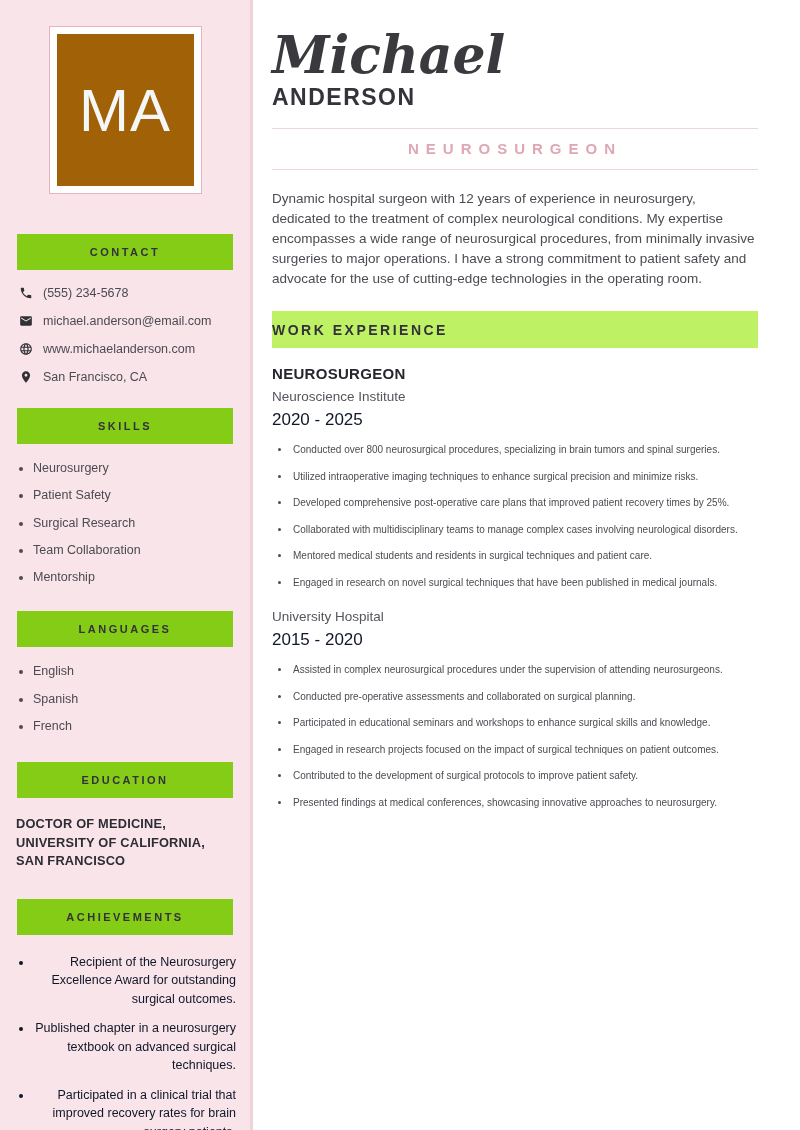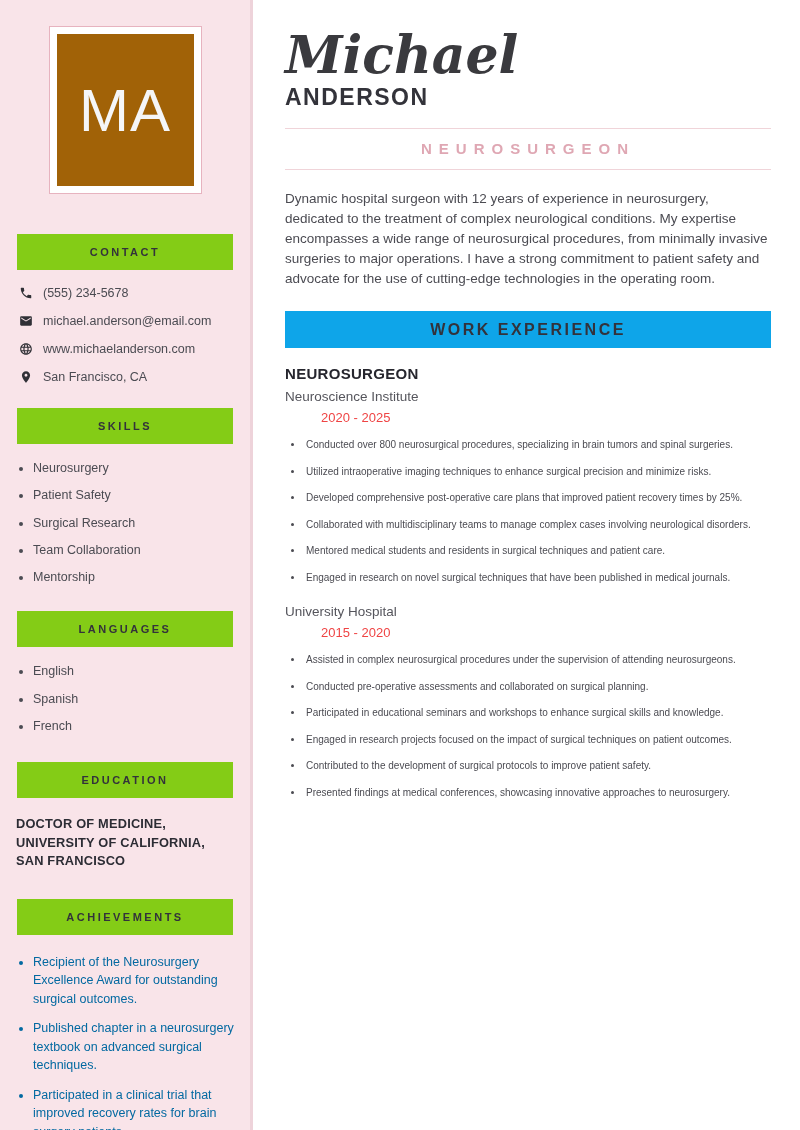--- a/index.html
+++ b/index.html
@@ -41,51 +41,51 @@
   .side-list li { font-size: 12.5px; color: #4b4b52; margin-bottom: 11px; line-height: 1.3; }
   .strip-skills { margin-top: 24px; }
   .strip-languages { margin-top: 26px; }
   .strip-education { margin-top: 28px; }
   .edu-degree {
     padding: 0 16px; margin-top: 17px; font-size: 12.8px; font-weight: bold;
     color: #2c2c34; line-height: 1.45; letter-spacing: 0.2px;
   }
   .strip-achievements { margin-top: 28px; }
   .ach-list { margin: 18px 0 0 0; padding: 0 14px 0 33px; }
-  .ach-list li { font-size: 12.5px; color: #0369a1; margin-bottom: 11px; line-height: 1.48; }
+  .ach-list li { font-size: 12.5px; color: #0f172a; margin-bottom: 11px; line-height: 1.48; text-align: right; }
 
   
-  .main { position: absolute; left: 285px; top: 0; width: 486px; }
+  .main { position: absolute; left: 272px; top: 0; width: 486px; }
   .name-first {
     font-family: "DejaVu Serif", serif; font-style: italic; font-weight: 600;
     font-size: 52px; line-height: 58px; color: #3a3a3e; margin-top: 26px;
   }
   .name-last {
     font-size: 23px; font-weight: 800; letter-spacing: 1.5px; color: #33333a;
     margin-top: 0px;
   }
   .title-band {
     margin-top: 17px; border-top: 1px solid #f0d4d9; border-bottom: 1px solid #f0d4d9;
     padding: 11px 0; text-align: center;
   }
   .title-band span {
     font-size: 15px; font-weight: bold; letter-spacing: 7px; color: #dfa7b3;
   }
   .summary {
     margin-top: 19px; font-size: 13.5px; line-height: 20px; color: #4b4b52;
   }
   .work-strip {
-    margin-top: 22px; height: 37px; background: #0ea5e9;
-    display: flex; align-items: center; justify-content: center;
-    font-size: 16px; font-weight: bold; letter-spacing: 2.5px; color: #33323b;
+    margin-top: 22px; height: 37px; background: #bef264;
+    display: flex; align-items: center; justify-content: flex-start;
+    font-size: 14px; font-weight: bold; letter-spacing: 2.5px; color: #33323b;
   }
   .job { margin-top: 17px; }
   .job-title { font-size: 15px; font-weight: 800; color: #26262e; letter-spacing: 0.3px; }
   .job-company { font-size: 13.5px; color: #55555c; margin-top: 7px; }
-  .job-dates { font-size: 13px; color: #ef4444; margin-top: 6px; margin-left: 36px; }
+  .job-dates { font-size: 17px; color: #0f172a; margin-top: 6px; }
   .job-bullets { margin: 10px 0 0 0; padding: 0 0 0 19px; }
   .job-bullets li { font-size: 10px; color: #4b4b52; line-height: 19.5px; margin-bottom: 7px; padding-left: 2px; }
 </style>
 </head>
 <body>
 
 <div class="page">
 
   <aside class="sidebar">
 

